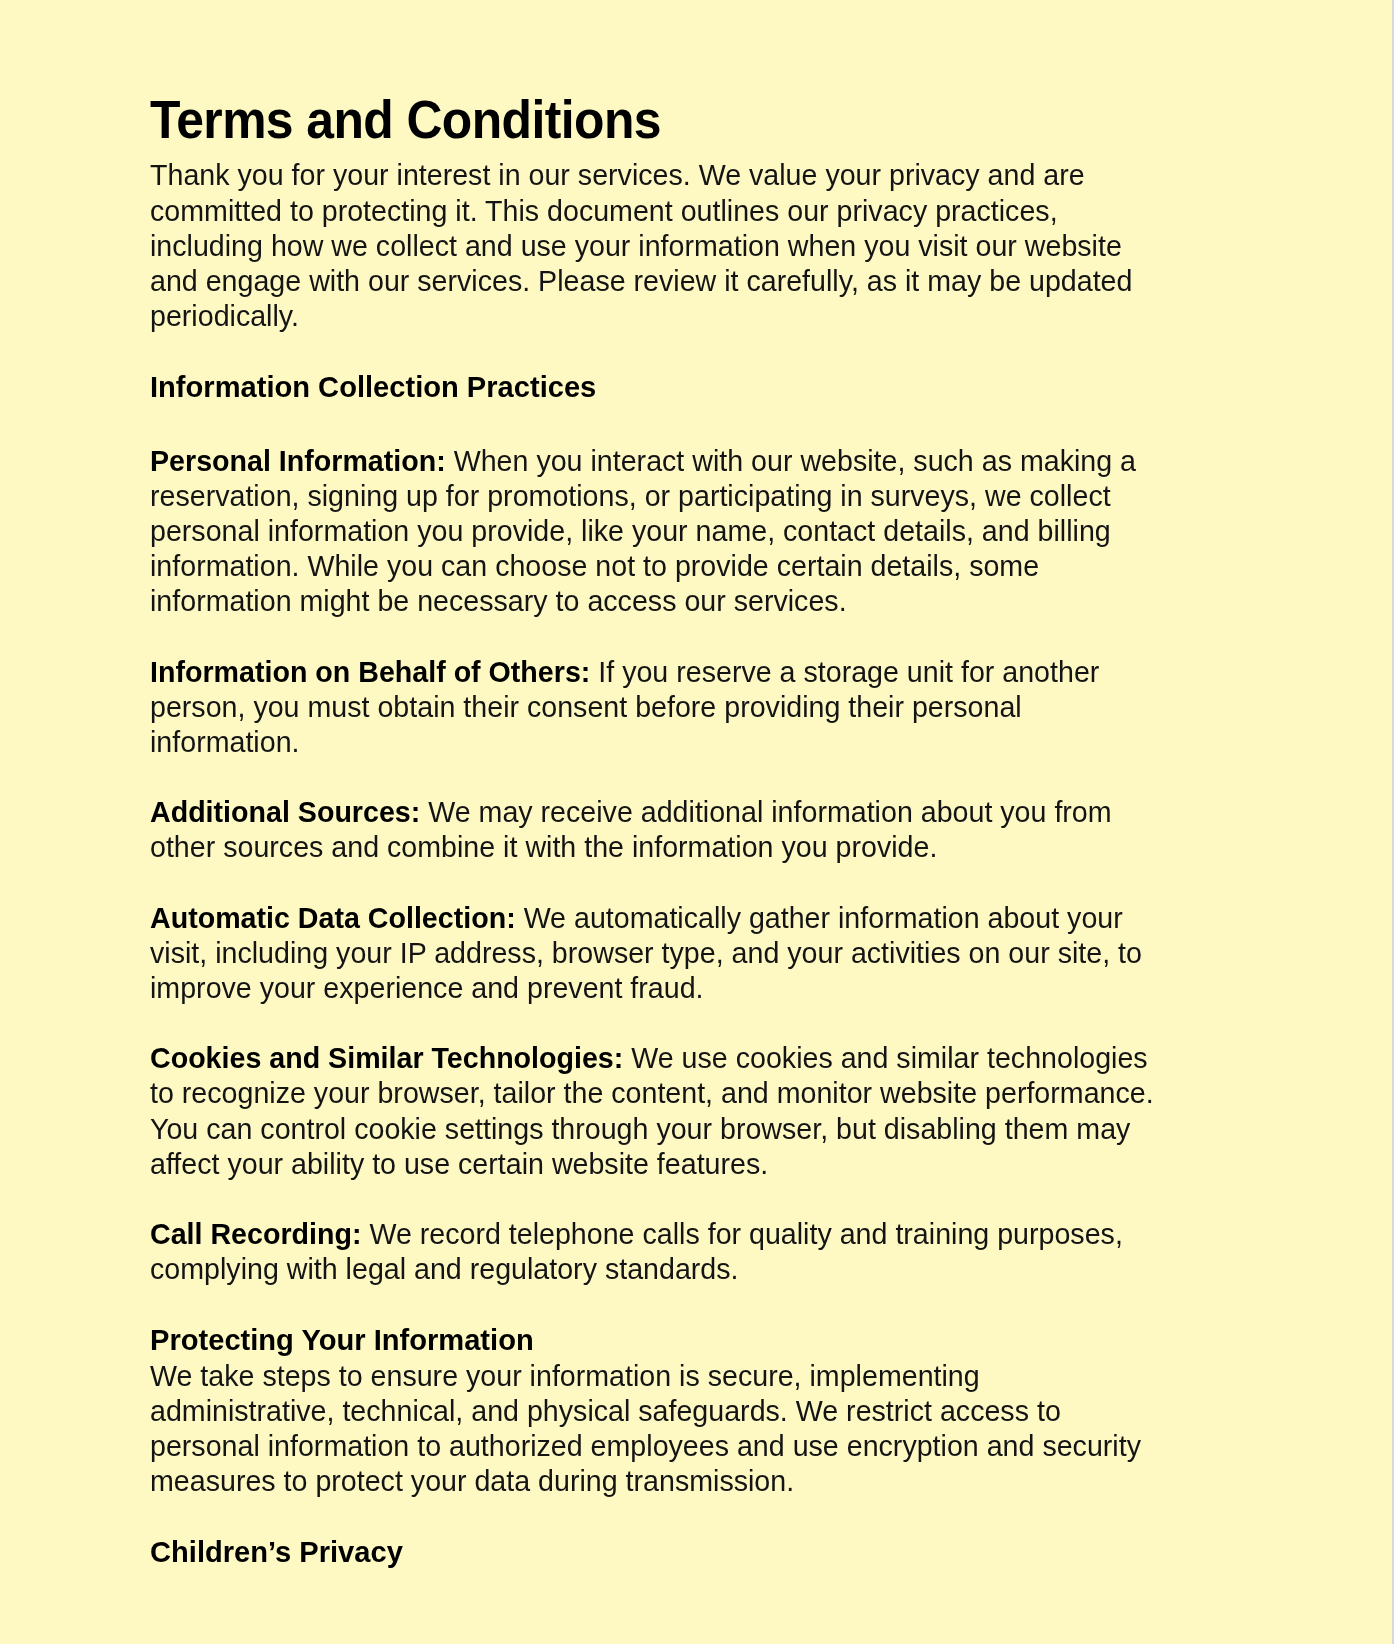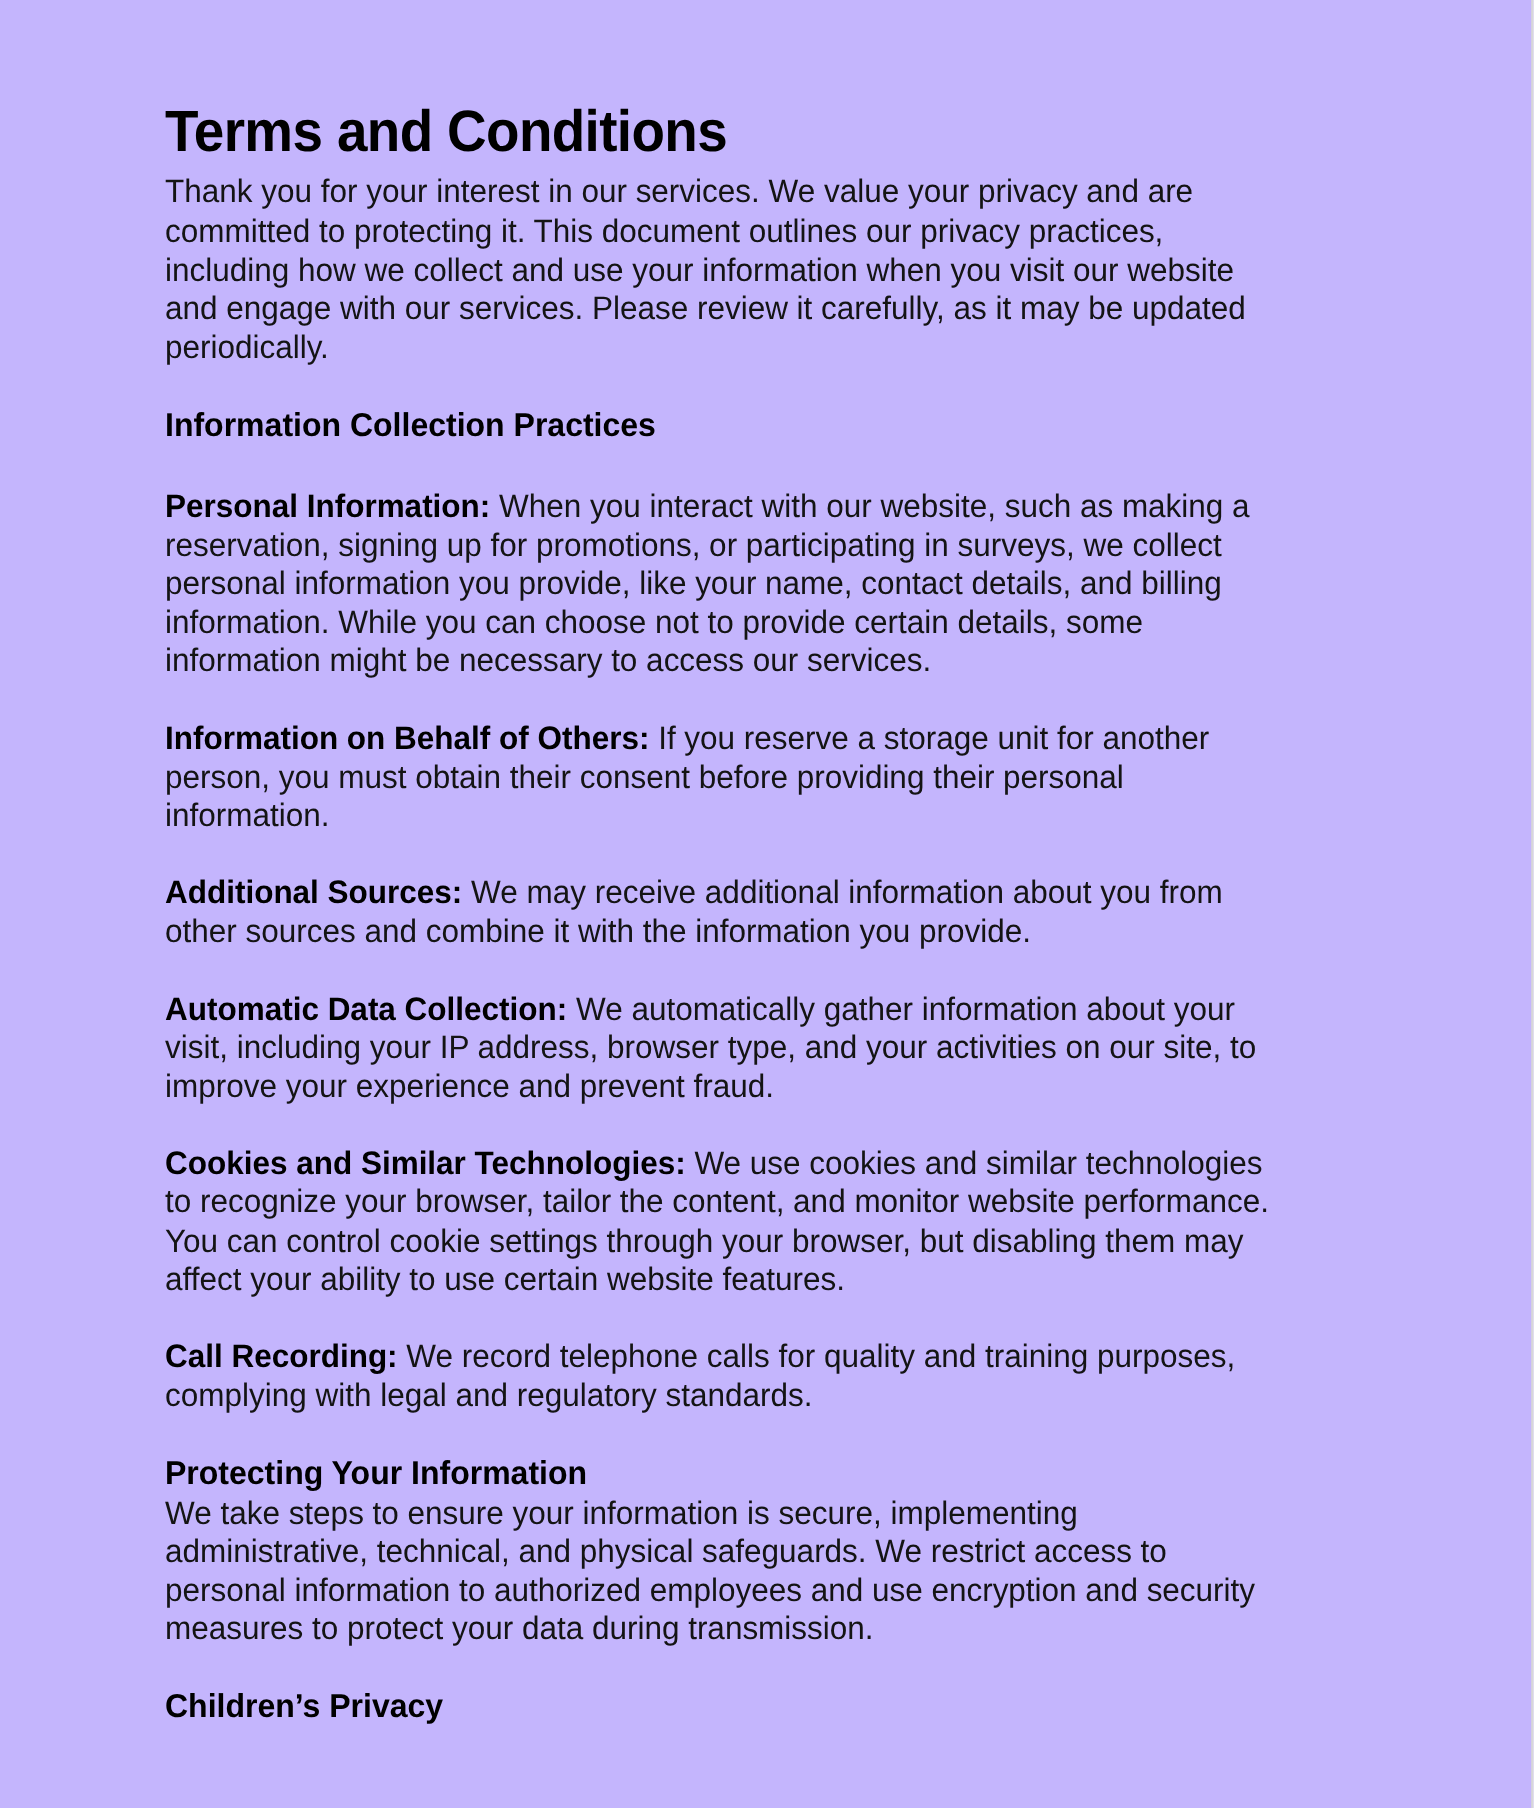--- a/index.html
+++ b/index.html
@@ -17,21 +17,21 @@
     -webkit-font-smoothing: antialiased;
   }
 
   
   .page-sheet {
     position: absolute;
     left: 0;
     top: 0;
     width: 1394px;
     height: 1644px;
-    background: #c4b5fd;
+    background: #fef9c3;
     border-right: 2px solid #d8d8d8;
   }
 
   .page-gutter {
     position: absolute;
     left: 1396px;
     top: 0;
     width: 4px;
     height: 1644px;
     background: #ffffff;

